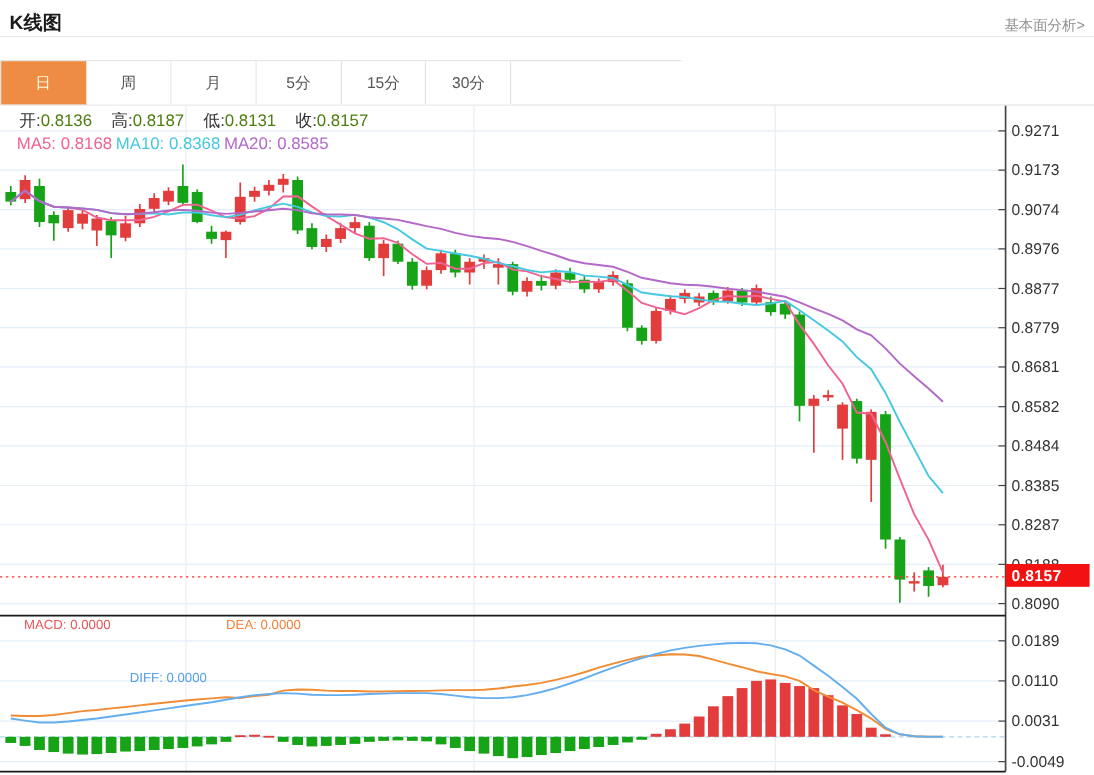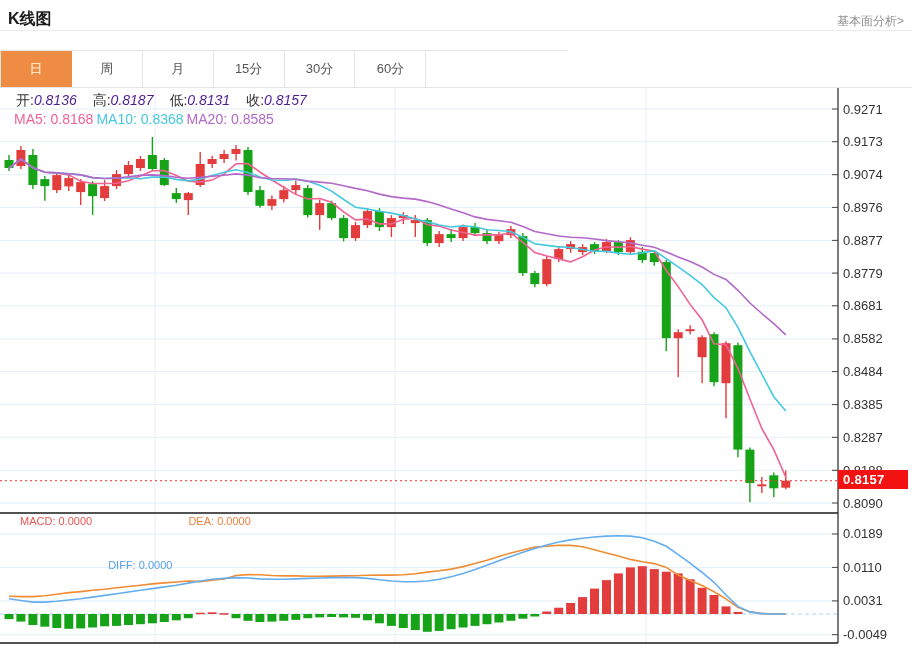--- a/index.html
+++ b/index.html
@@ -16,21 +16,21 @@
           border-bottom:1px solid #e4e4e4;}
   .cells{display:flex;width:568px;border-top:1px solid #e4e4e4;border-left:1px solid #e4e4e4;box-sizing:border-box;}
   .tab{width:70.9px;height:36px;box-sizing:border-box;border-right:1px solid #e4e4e4;
        display:flex;align-items:center;justify-content:center;font-size:13px;color:#555;
        background:#fff;cursor:pointer;}
   .tab.active{background:#ee8c43;color:#fffbe6;border-right-color:#ee8c43;}
   
   .chart-wrap{position:absolute;top:88px;left:0;width:912px;height:558px;padding-left:24px;}
   .chart-wrap svg{position:absolute;top:0;left:0;}
   .orow{position:absolute;top:4px;left:16px;font-size:14px;display:flex;gap:16px;white-space:nowrap;}
-  .orow .lb{color:#333;} .orow .vl{color:#4c1d95;font-style:italic;}
+  .orow .lb{color:#333;} .orow .vl{color:#4d7c0f;}
   .marow{position:absolute;top:23px;left:14px;font-size:14px;display:flex;gap:3px;white-space:nowrap;}
   .ma5{color:#f06292;} .ma10{color:#45c8e0;text-align:right;} .ma20{color:#b468c8;}
   .macdrow{position:absolute;top:427px;left:20px;font-size:11px;display:flex;gap:16px;white-space:nowrap;justify-content:center;}
   .cmacd{color:#e85555;} .cdiff{color:#55a0e8;margin-top:44px;} .cdea{color:#f0803c;}
   .badge{position:absolute;left:838px;top:382px;width:70px;height:19px;background:#f21212;
          color:#fff;font-size:13px;font-weight:bold;line-height:19px;padding-left:5px;
          box-sizing:border-box;letter-spacing:.3px;}
 </style>
 </head>
 <body>
@@ -38,23 +38,23 @@
 <div class="hdr">
   <h1>K线图</h1>
   <a>基本面分析&gt;</a>
 </div>
 
 <div class="tabbar">
   <div class="cells" id="tabs">
       <div class="tab active">日</div>
       <div class="tab">周</div>
       <div class="tab">月</div>
+      <div class="tab">5分</div>
       <div class="tab">15分</div>
       <div class="tab">30分</div>
-      <div class="tab">60分</div>
     </div>
 </div>
 
 <div class="chart-wrap">
   <svg id="chart-svg" width="912" height="558" viewBox="0 0 912 558">
       <line x1="0" y1="21.0" x2="838" y2="21.0" stroke="#e4eef8" stroke-width="1"></line>
       <line x1="832" y1="21.0" x2="838" y2="21.0" stroke="#444444" stroke-width="1"></line>
       <text x="843" y="25.5" fill="#333333" font-size="13px">0.9271</text>
       <line x1="0" y1="53.7" x2="838" y2="53.7" stroke="#e4eef8" stroke-width="1"></line>
       <line x1="832" y1="53.7" x2="838" y2="53.7" stroke="#444444" stroke-width="1"></line>

